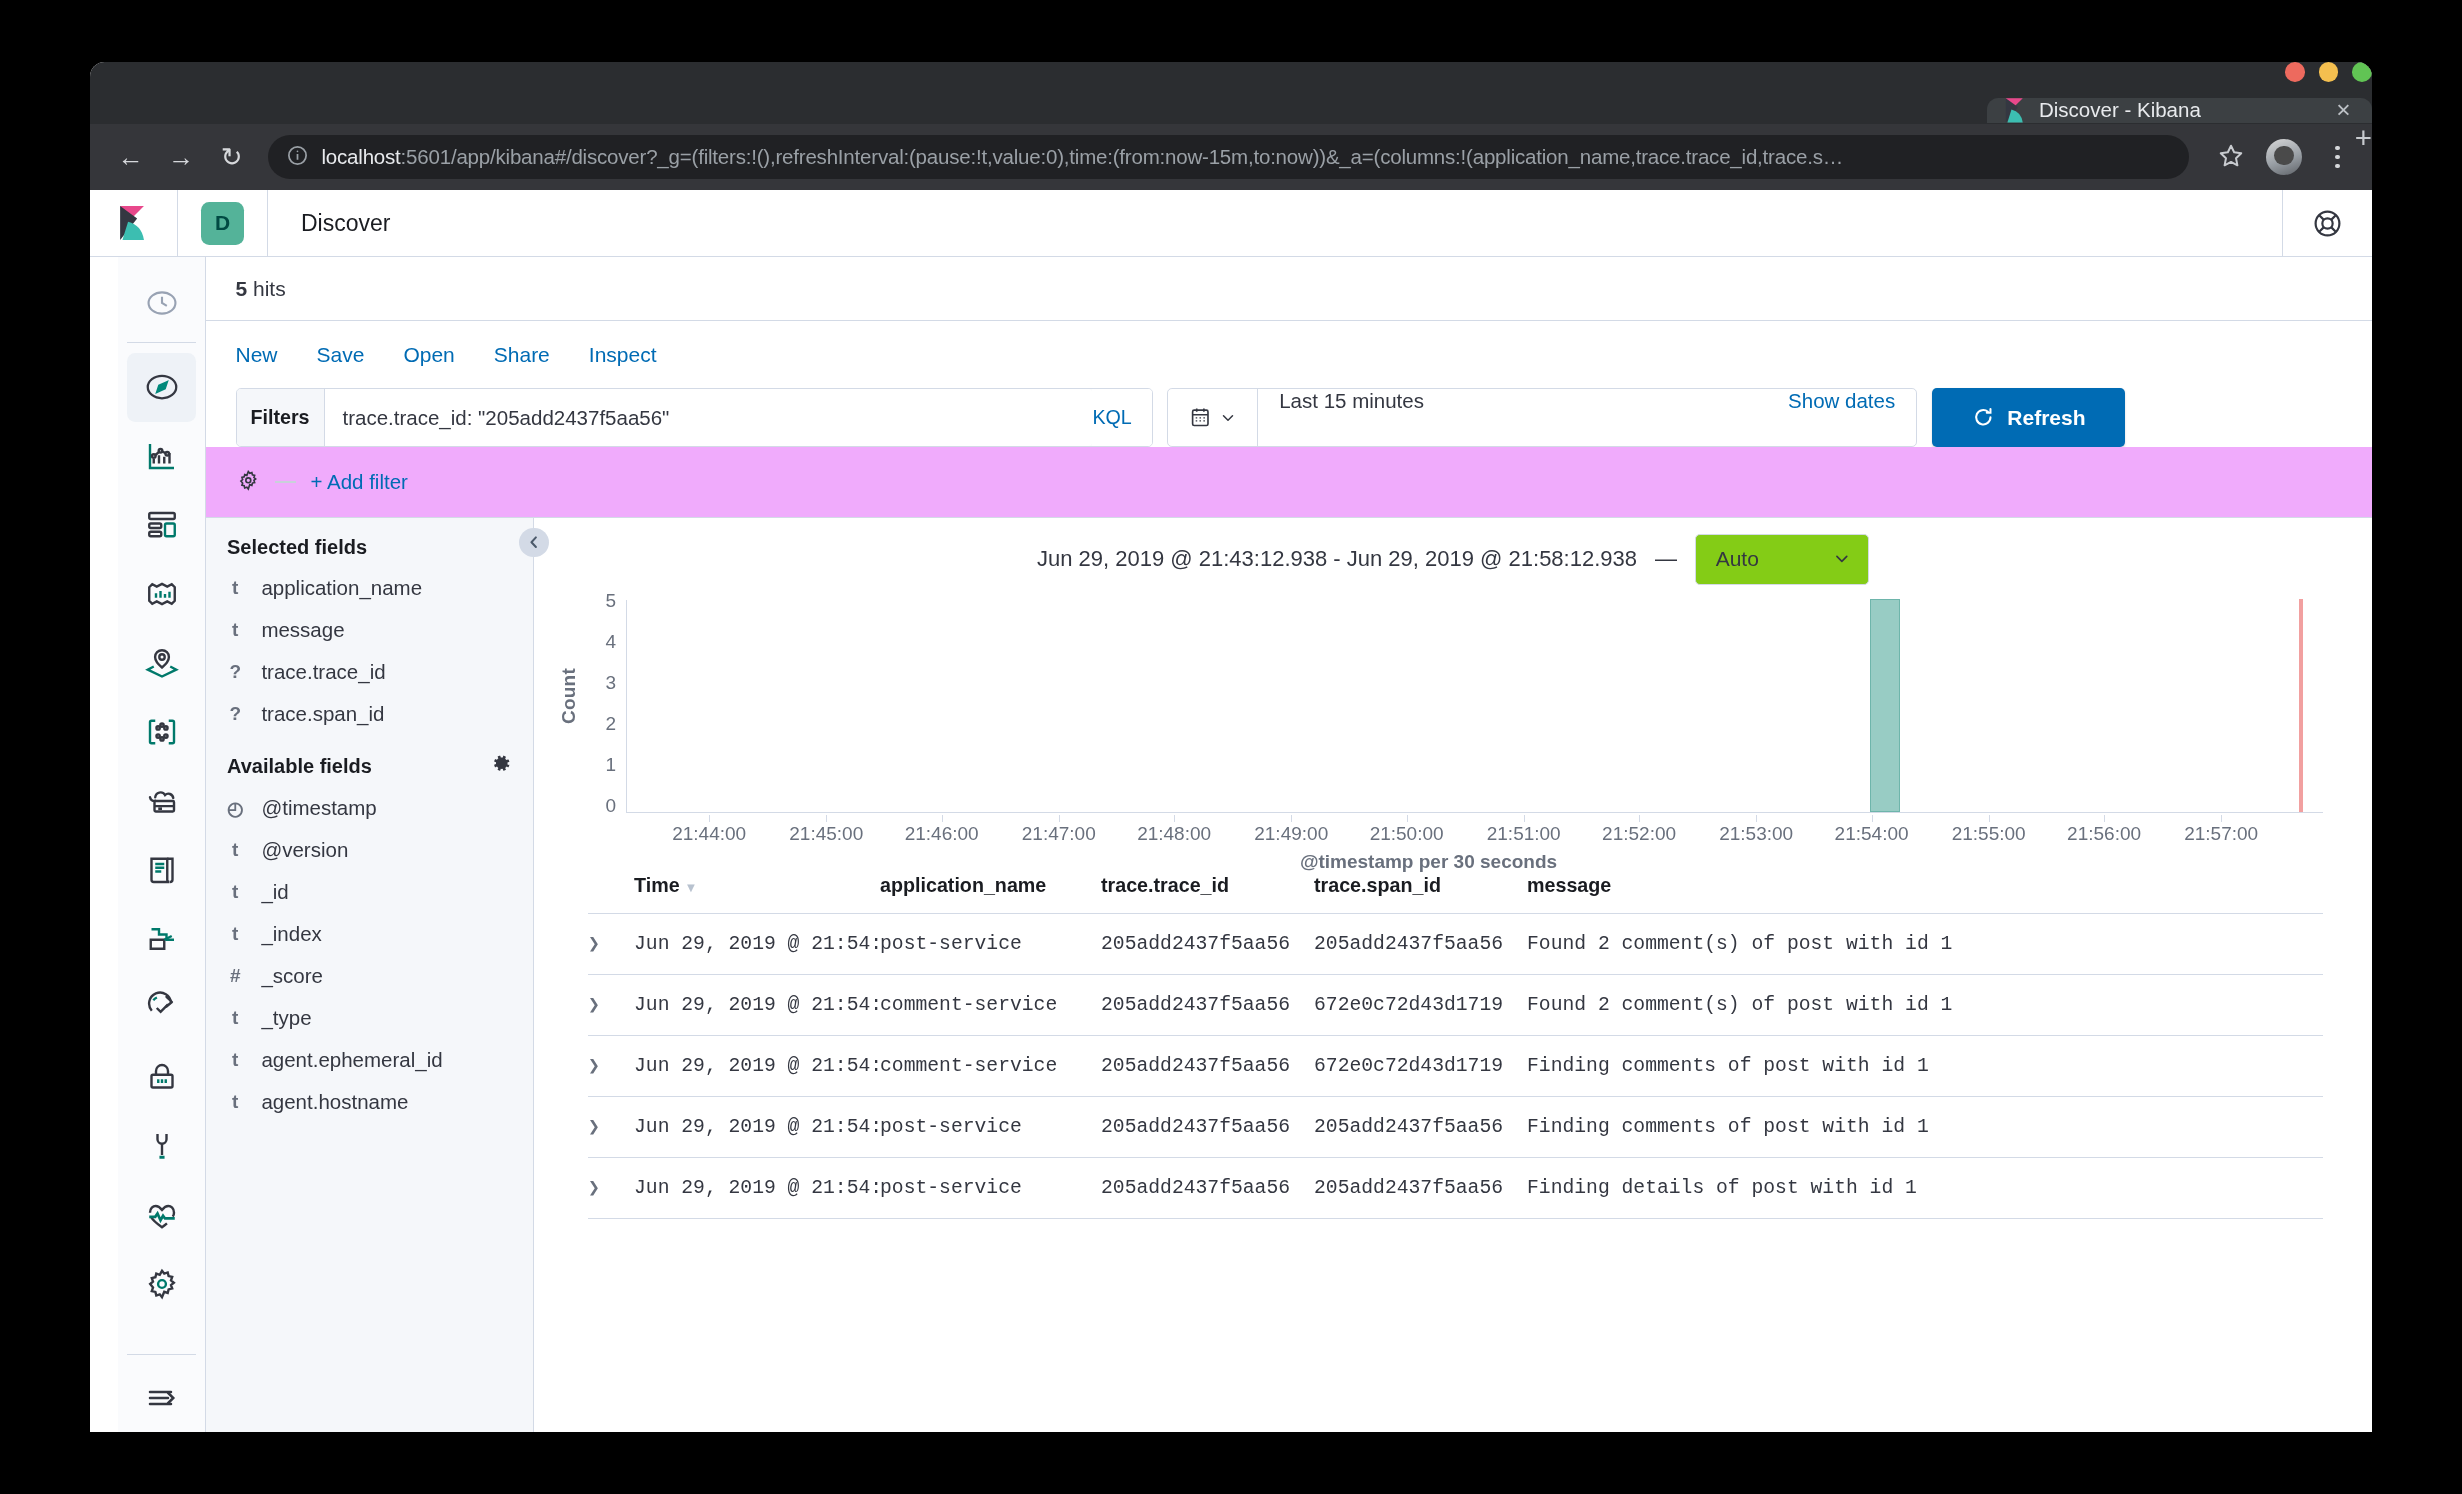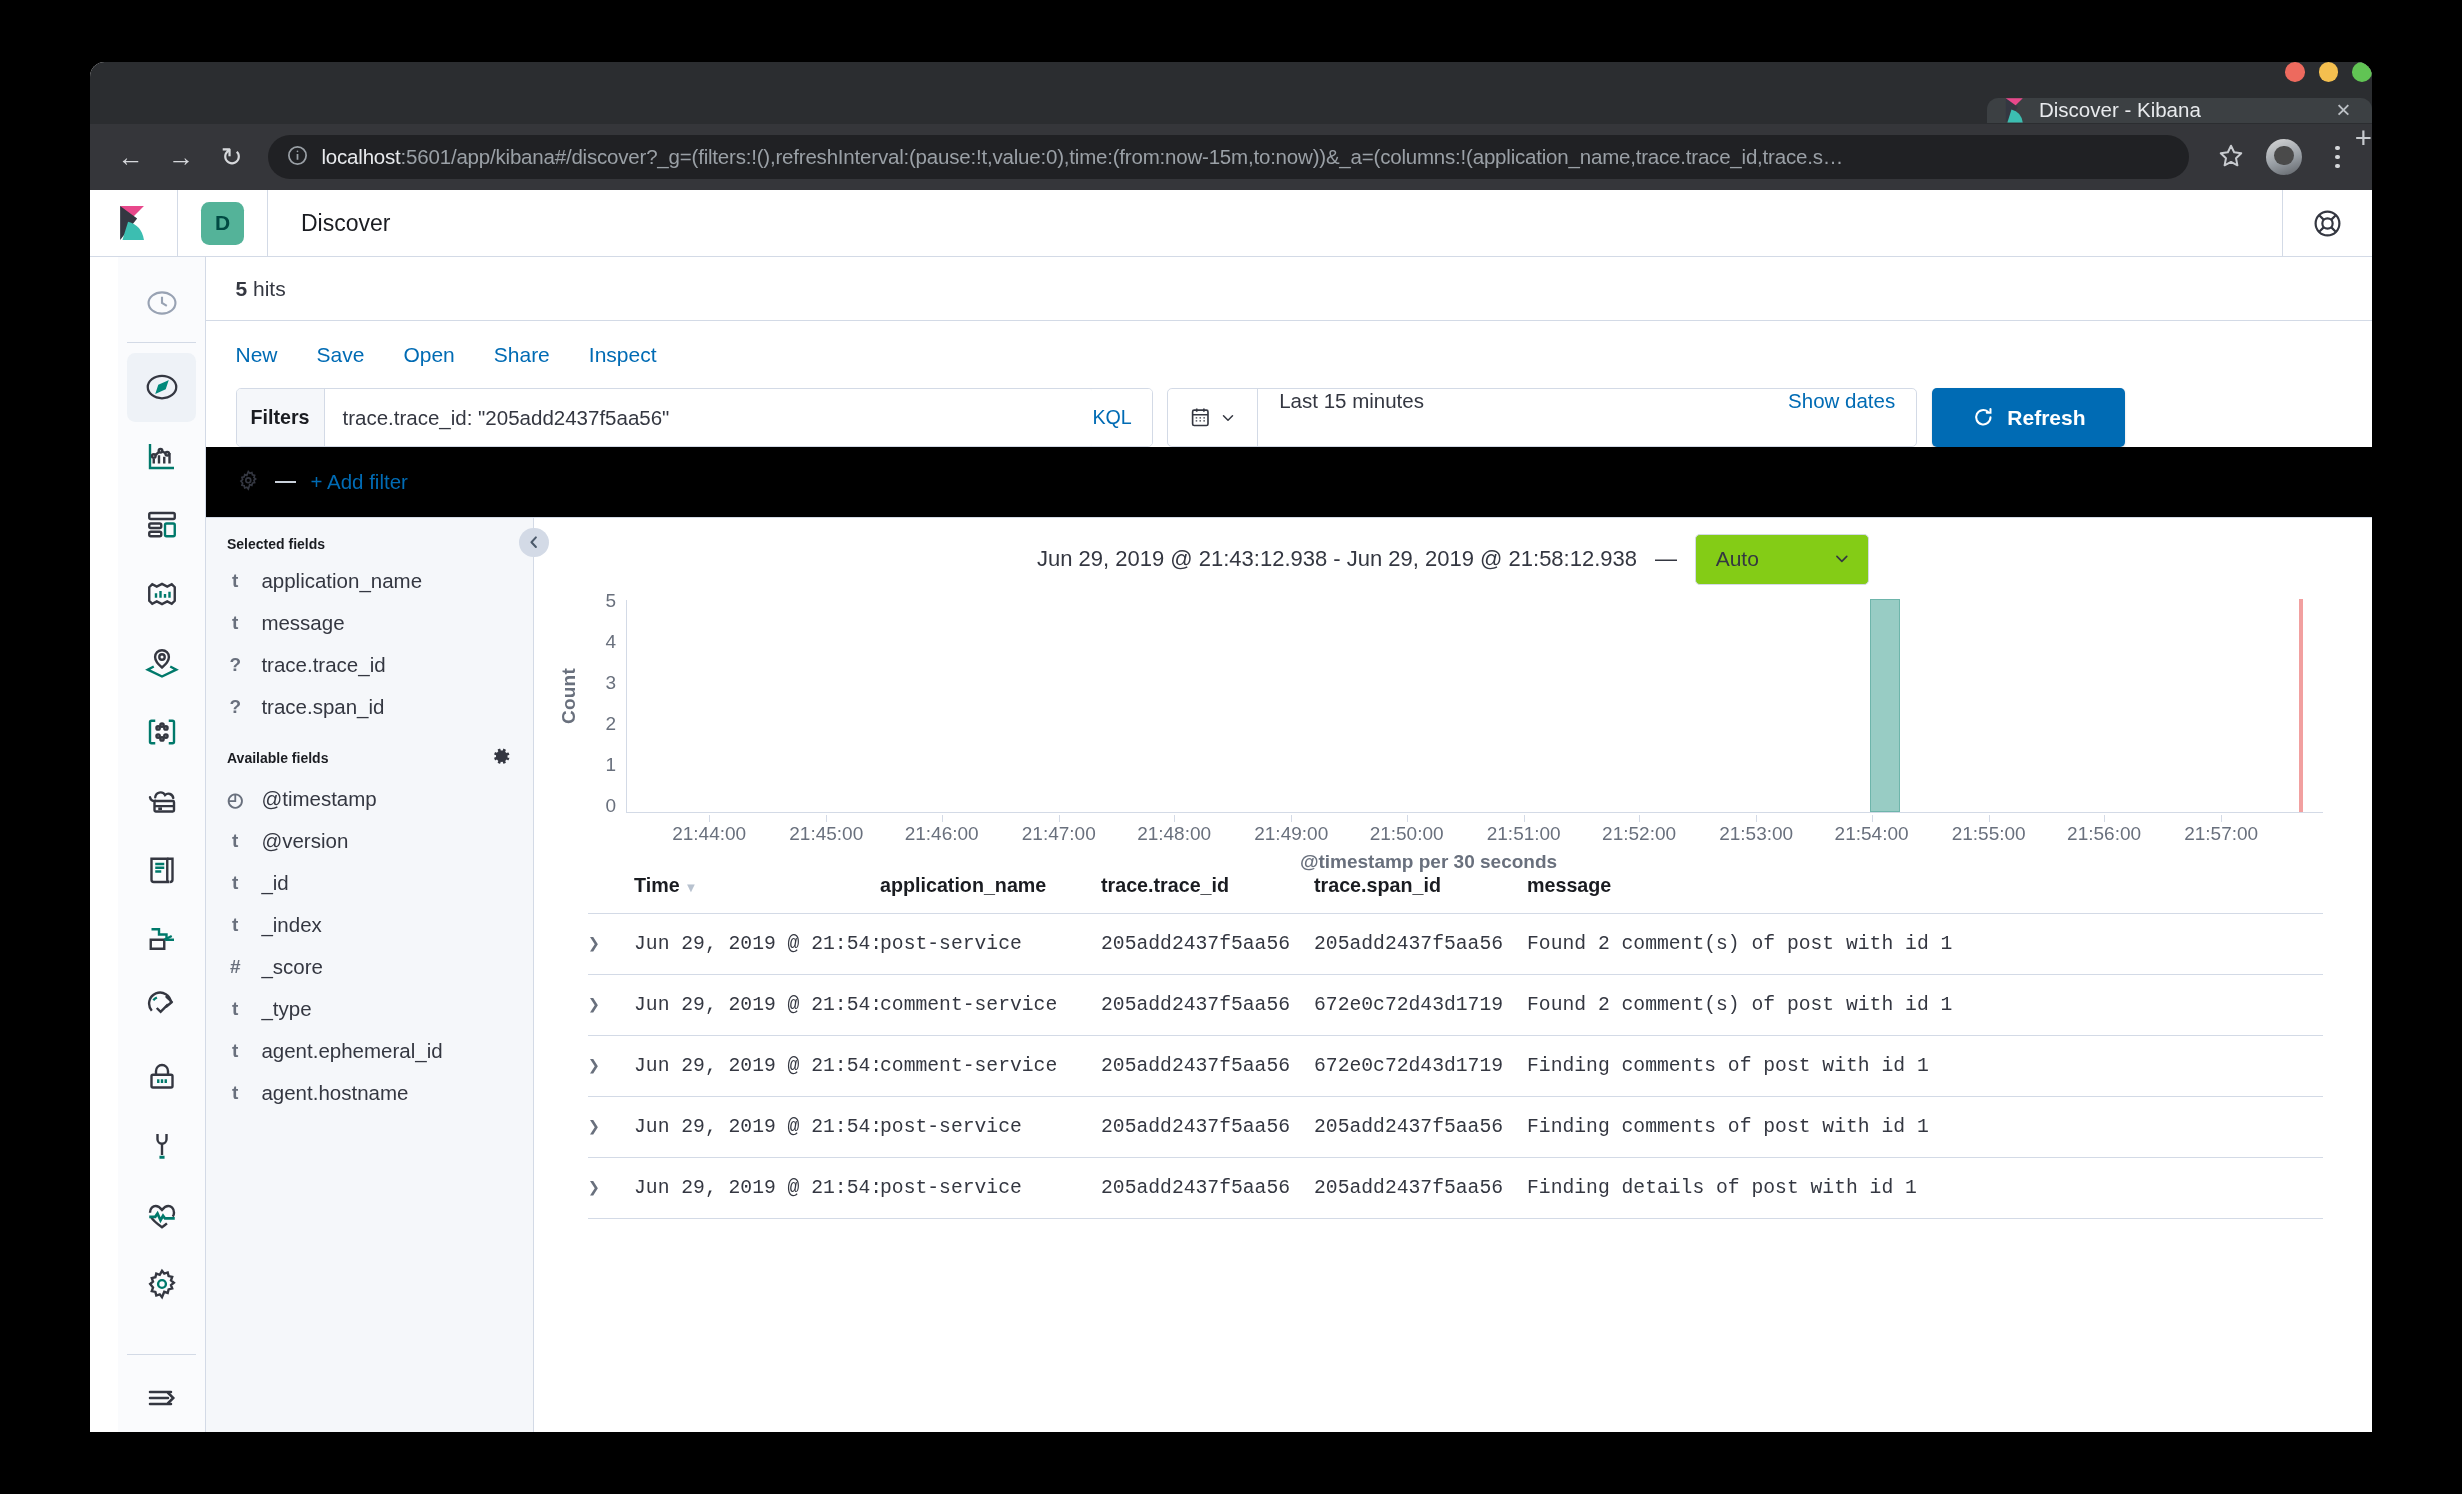--- a/index.html
+++ b/index.html
@@ -252,21 +252,21 @@
     display: flex; align-items: center; justify-content: center;
     gap: 11.5px; cursor: pointer; flex: 0 0 auto;
     box-shadow: 0 1.6px 2.5px rgba(0,0,0,.15);
   }
   #refresh-button span { color: #ffffff; font-size: 21px; font-weight: 600; }
 
   #addfilter-row {
     height: 70px;
     display: flex; align-items: center;
     padding-left: 29.5px; gap: 14.7px;
-    background: #000000;
+    background: #f0abfc;
   }
   #addfilter-dash { width: 21px; height: 1.6px; background: #c9d0da; }
   #add-filter-link { font-size: 20.5px; color: #006bb4; cursor: pointer; }
 
   
   #content-area { flex: 1; display: flex; min-height: 0; border-top: 0.8px solid #d3dae6; }
 
   
   #field-sidebar {
     width: 328px; flex: 0 0 auto;
@@ -275,21 +275,21 @@
     overflow: hidden;
   }
   #index-pattern-header {
     height: 51px; background: #0f2b46;
     display: flex; align-items: center;
     padding-left: 21px;
     color: #ffffff; font-size: 21px; font-weight: 700;
     cursor: pointer;
   }
   .fields-section-title {
-    font-size: 14px; font-weight: 700; color: #1a1c21;
+    font-size: 20px; font-weight: 700; color: #1a1c21;
     padding: 18px 21px 8.2px 21px;
     display: flex; align-items: center; justify-content: space-between;
   }
   .field-item {
     display: flex; align-items: center;
     padding: 9px 21px; gap: 18px; cursor: pointer;
   }
   .field-type {
     width: 16.4px; text-align: center;
     font-size: 19px; font-weight: 700; color: #69707d;

